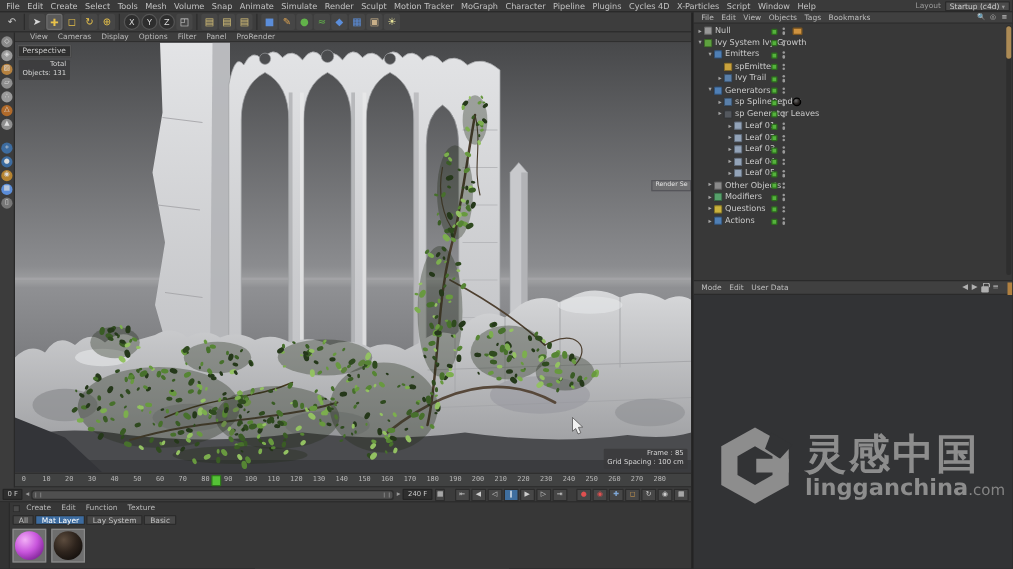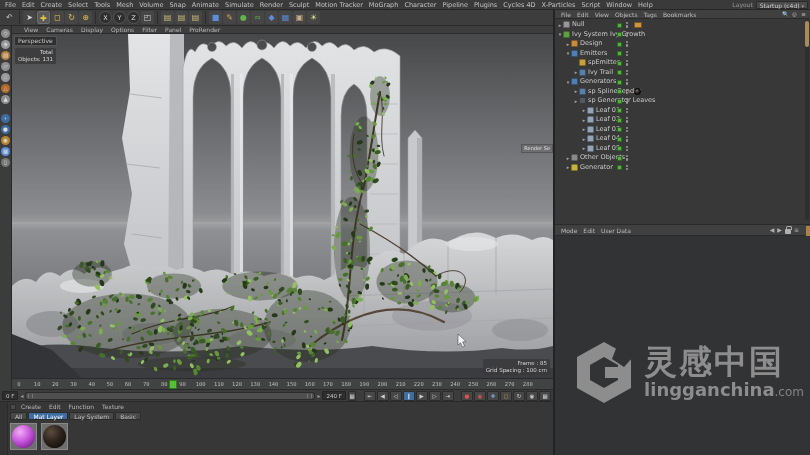--- a/index.html
+++ b/index.html
@@ -973,30 +973,20 @@
           <span class="arr" style="margin-left: 2px;">▾</span>
           <span class="oi ic-ivy"></span>
           <span class="lbl">Ivy System Ivy Growth</span>
           <span class="gsq"></span>
           <span class="vdots">
             <i></i>
             <i></i>
           </span>
         </div>
         <div class="trow">
-          <span class="arr" style="margin-left: 10px;">▸</span>
-          <span class="oi ic-design"></span>
-          <span class="lbl">Design</span>
-          <span class="gsq"></span>
-          <span class="vdots">
-            <i></i>
-            <i></i>
-          </span>
-        </div>
-        <div class="trow">
           <span class="arr" style="margin-left: 10px;">▾</span>
           <span class="oi ic-emitters"></span>
           <span class="lbl">Emitters</span>
           <span class="gsq"></span>
           <span class="vdots">
             <i></i>
             <i></i>
           </span>
         </div>
         <div class="trow">
@@ -1105,22 +1095,42 @@
           <span class="oi ic-others"></span>
           <span class="lbl">Other Objects</span>
           <span class="gsq"></span>
           <span class="vdots">
             <i></i>
             <i></i>
           </span>
         </div>
         <div class="trow">
           <span class="arr" style="margin-left: 10px;">▸</span>
+          <span class="oi ic-modifiers"></span>
+          <span class="lbl">Modifiers</span>
+          <span class="gsq"></span>
+          <span class="vdots">
+            <i></i>
+            <i></i>
+          </span>
+        </div>
+        <div class="trow">
+          <span class="arr" style="margin-left: 10px;">▸</span>
           <span class="oi ic-questions"></span>
-          <span class="lbl">Generator</span>
+          <span class="lbl">Questions</span>
+          <span class="gsq"></span>
+          <span class="vdots">
+            <i></i>
+            <i></i>
+          </span>
+        </div>
+        <div class="trow">
+          <span class="arr" style="margin-left: 10px;">▸</span>
+          <span class="oi ic-actions"></span>
+          <span class="lbl">Actions</span>
           <span class="gsq"></span>
           <span class="vdots">
             <i></i>
             <i></i>
           </span>
         </div>
       </div>
     <div id="attr-header">
       <span id="attr-menu-items" style="display:flex;">
           <span class="mi">Mode</span>

